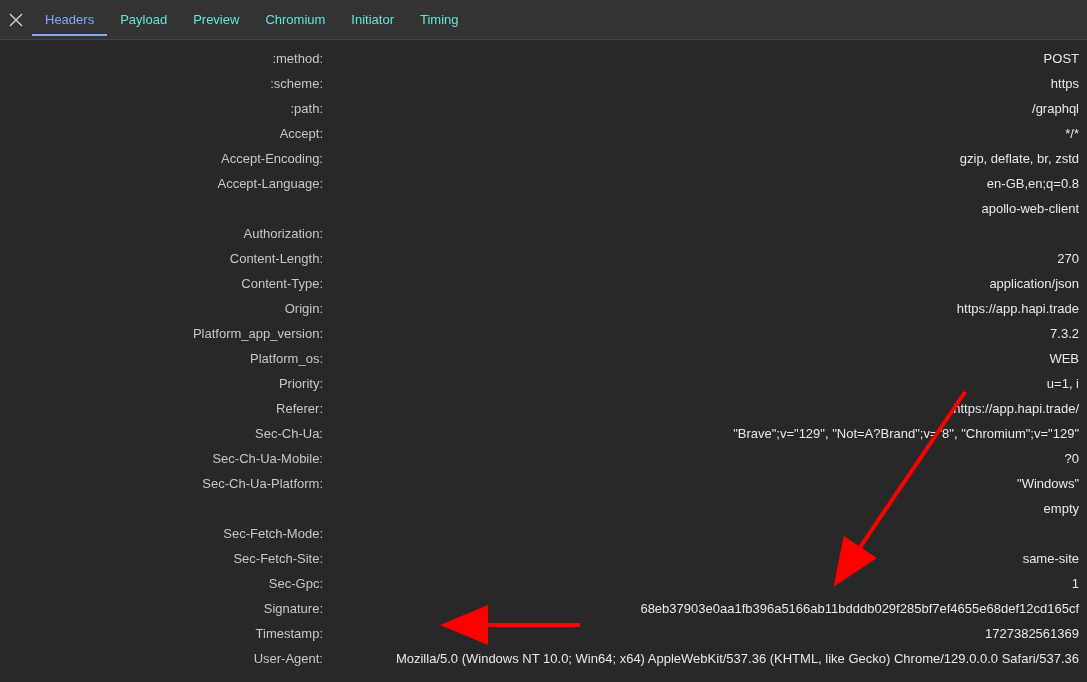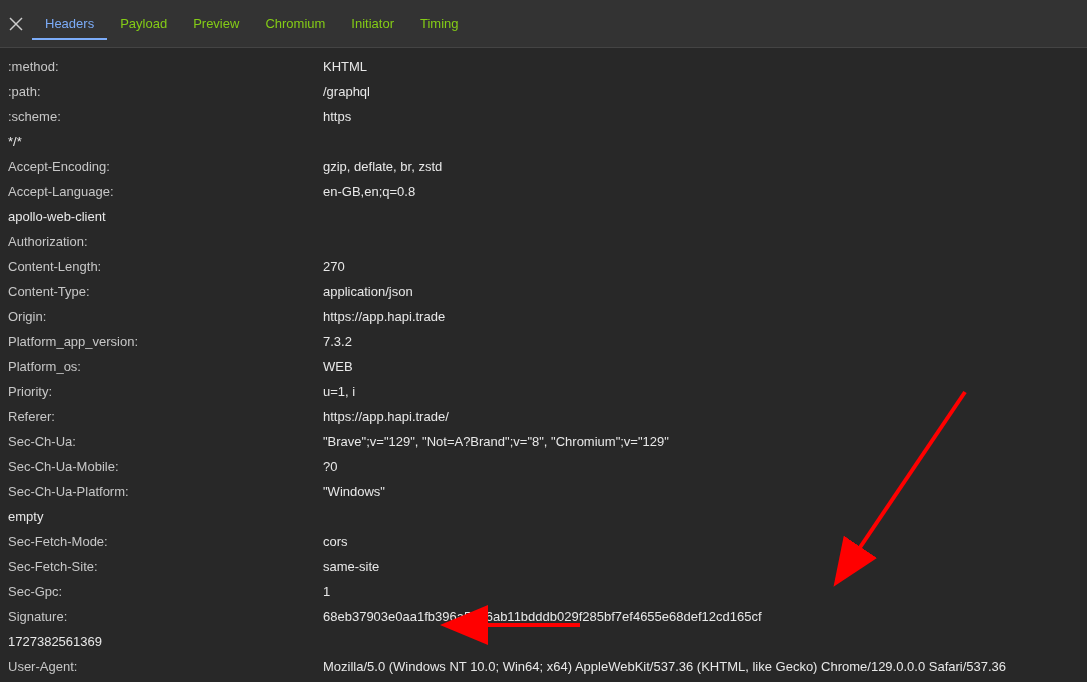--- a/index.html
+++ b/index.html
@@ -14,50 +14,51 @@
       font-size: 13px;
       width: 1087px;
       height: 682px;
       overflow: hidden;
       position: relative;
     }
     .tabs {
       display: flex;
       align-items: center;
       background: #333333;
-      height: 48px;
+      height: 40px;
       border-bottom: 1px solid #444;
     }
     .close-icon {
       width: 32px;
       height: 32px;
       display: flex;
       align-items: center;
       justify-content: center;
       cursor: pointer;
       color: #ccc;
     }
     .close-icon svg {
       width: 14px;
       height: 14px;
     }
     .tab {
       padding: 0 13px;
       height: 32px;
       line-height: 32px;
-      color: #84cc16;
+      color: #5eead4;
       cursor: pointer;
       font-size: 13px;
     }
     .tab.active {
       color: #7cacf8;
       border-bottom: 2px solid #7cacf8;
     }
     .content {
       padding: 6px 8px;
+      text-align: right;
     }
     .header-row {
       display: flex;
       line-height: 25px;
       min-height: 25px;
     }
     .header-key {
       width: 315px;
       flex-shrink: 0;
       color: #c7c7c7;
@@ -88,31 +89,32 @@
   <div class="tab">Payload</div>
   <div class="tab">Preview</div>
   <div class="tab">Chromium</div>
   <div class="tab">Initiator</div>
   <div class="tab">Timing</div>
 </div>
 
 <div class="content">
   <div class="header-row">
       <div class="header-key">:method:</div>
-      <div class="header-value">KHTML</div>
+      <div class="header-value">POST</div>
+    </div>
+  <div class="header-row">
+      <div class="header-key">:scheme:</div>
+      <div class="header-value">https</div>
     </div>
   <div class="header-row">
       <div class="header-key">:path:</div>
       <div class="header-value">/graphql</div>
     </div>
   <div class="header-row">
-      <div class="header-key">:scheme:</div>
-      <div class="header-value">https</div>
-    </div>
-  <div class="header-row">
+      <div class="header-key">Accept:</div>
       <div class="header-value">*/*</div>
     </div>
   <div class="header-row">
       <div class="header-key">Accept-Encoding:</div>
       <div class="header-value">gzip, deflate, br, zstd</div>
     </div>
   <div class="header-row">
       <div class="header-key">Accept-Language:</div>
       <div class="header-value">en-GB,en;q=0.8</div>
     </div>
@@ -161,35 +163,35 @@
     </div>
   <div class="header-row">
       <div class="header-key">Sec-Ch-Ua-Platform:</div>
       <div class="header-value">"Windows"</div>
     </div>
   <div class="header-row">
       <div class="header-value">empty</div>
     </div>
   <div class="header-row">
       <div class="header-key">Sec-Fetch-Mode:</div>
-      <div class="header-value">cors</div>
     </div>
   <div class="header-row">
       <div class="header-key">Sec-Fetch-Site:</div>
       <div class="header-value">same-site</div>
     </div>
   <div class="header-row">
       <div class="header-key">Sec-Gpc:</div>
       <div class="header-value">1</div>
     </div>
   <div class="header-row">
       <div class="header-key">Signature:</div>
       <div class="header-value">68eb37903e0aa1fb396a5166ab11bdddb029f285bf7ef4655e68def12cd165cf</div>
     </div>
   <div class="header-row">
+      <div class="header-key">Timestamp:</div>
       <div class="header-value">1727382561369</div>
     </div>
   <div class="header-row">
       <div class="header-key">User-Agent:</div>
       <div class="header-value">Mozilla/5.0 (Windows NT 10.0; Win64; x64) AppleWebKit/537.36 (KHTML, like Gecko) Chrome/129.0.0.0 Safari/537.36</div>
     </div>
 </div>
 
 <svg class="arrow-overlay" width="1087" height="682">
   <defs>

